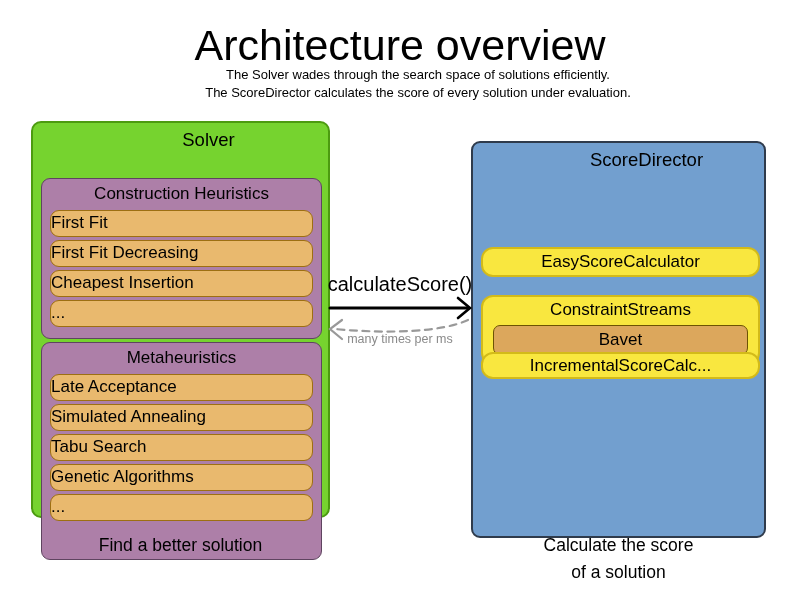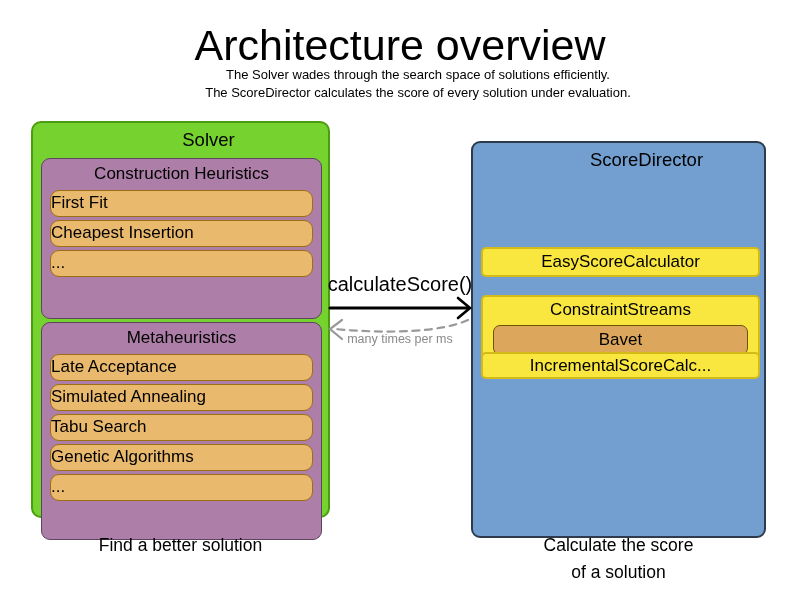--- a/index.html
+++ b/index.html
@@ -41,39 +41,39 @@
     width:100%; text-align:center;
     font-size:18.5px; line-height:33px; height:33px;padding-left:28px;
   }
 
   
   .group {
     position:absolute; left:8px; width:281px;
     background:var(--group-fill); border:1.5px solid var(--group-border);
     border-radius:9px;
     display:flex; flex-direction:column; gap:3px;
-    padding:2px 8px 0 8px; box-sizing:border-box;
+    padding:2px 8px 0 8px; box-sizing:border-box;margin-top:20px;
   }
   .group-ch   { top:35px;  height:161px; }
   .group-meta { top:199px; height:218px; }
   .group-title {
     text-align:center; font-size:17px; line-height:26px; height:26px; flex:none;
   }
   .h-item {
     background:var(--item-fill); border:1.5px solid var(--item-border);
     border-radius:9px; height:27px; flex:none;
     text-align:left; font-size:17px; line-height:24px;
     box-sizing:border-box;
   }
 
   
   .y-item, .y-container {
     position:absolute; left:8px; width:279px;
     background:var(--calc-fill); border:2px solid var(--calc-border);
-    border-radius:5px; text-align:center; font-size:17px;
+    border-radius:12px; text-align:center; font-size:17px;
     box-sizing:border-box;
   }
   .y-easy { top:104px; height:30px; line-height:26px; }
   .y-cs   { top:152px; height:70px; }
   .y-inc  { top:209px; height:27px; line-height:23px; }
   .y-label { line-height:26px; height:26px; }
   .bavet {
     position:absolute; left:10px; right:10px; top:28px; height:30px;
     background:var(--bavet-fill); border:1.5px solid var(--bavet-border);
     border-radius:7px; line-height:27px; font-size:17px;
@@ -109,20 +109,21 @@
 <div class="abs title">Architecture overview</div>
 <div class="abs subtitle sub1">The Solver wades through the search space of solutions efficiently.</div>
 <div class="abs subtitle sub2">The ScoreDirector calculates the score of every solution under evaluation.</div>
 
 <div class="abs solver-box">
   <div class="box-title">Solver</div>
 
   <div class="group group-ch">
     <div class="group-title">Construction Heuristics</div>
     <div class="h-item">First Fit</div>
+    <div class="h-item">First Fit Decreasing</div>
     <div class="h-item">Cheapest Insertion</div>
     <div class="h-item">...</div>
   </div>
 
   <div class="group group-meta">
     <div class="group-title">Metaheuristics</div>
     <div class="h-item">Late Acceptance</div>
     <div class="h-item">Simulated Annealing</div>
     <div class="h-item">Tabu Search</div>
     <div class="h-item">Genetic Algorithms</div>

